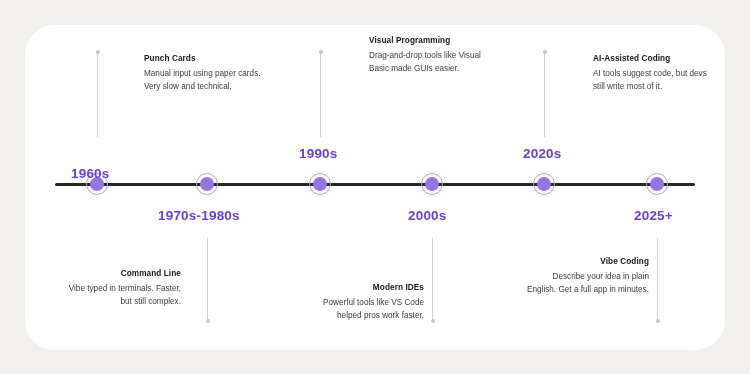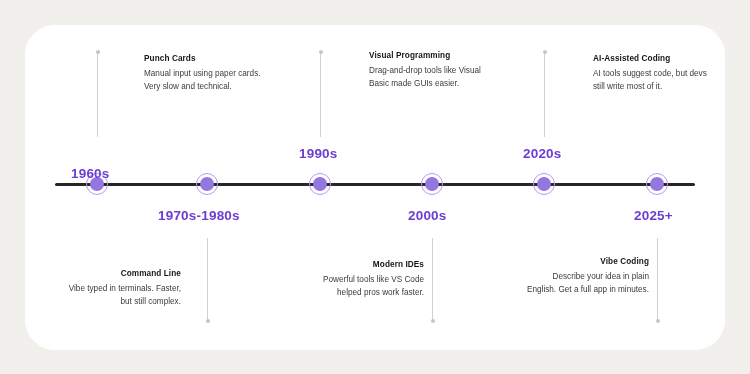--- a/index.html
+++ b/index.html
@@ -150,33 +150,33 @@
     <div class="b-body">Vibe typed in terminals. Faster, but still complex.</div>
   </div>
 
   <div class="node" style="left:320px;">
     <div class="ring"></div>
     <div class="dot"></div>
   </div>
   <div class="era top" style="left:299px;">1990s</div>
   <div class="stem" style="left:320px; top:52px; height:85px;"></div>
   <div class="stem-cap" style="left:320px; top:50px;"></div>
-  <div class="block left-align" style="left:330px; top:50px;">
+  <div class="block left-align" style="left:330px; top:35px;">
     <div class="b-title">Visual Programming</div>
     <div class="b-body">Drag-and-drop tools like Visual Basic made GUIs easier.</div>
   </div>
 
   <div class="node" style="left:432px;">
     <div class="ring"></div>
     <div class="dot"></div>
   </div>
   <div class="era bottom" style="left:408px;">2000s</div>
   <div class="stem" style="left:432px; top:238px; height:83px;"></div>
   <div class="stem-cap" style="left:432px; top:319px;"></div>
-  <div class="block right-align" style="left:300px; top:259px;">
+  <div class="block right-align" style="left:300px; top:282px;">
     <div class="b-title">Modern IDEs</div>
     <div class="b-body">Powerful tools like VS Code helped pros work faster.</div>
   </div>
 
   <div class="node" style="left:544px;">
     <div class="ring"></div>
     <div class="dot"></div>
   </div>
   <div class="era top" style="left:523px;">2020s</div>
   <div class="stem" style="left:544px; top:52px; height:85px;"></div>

